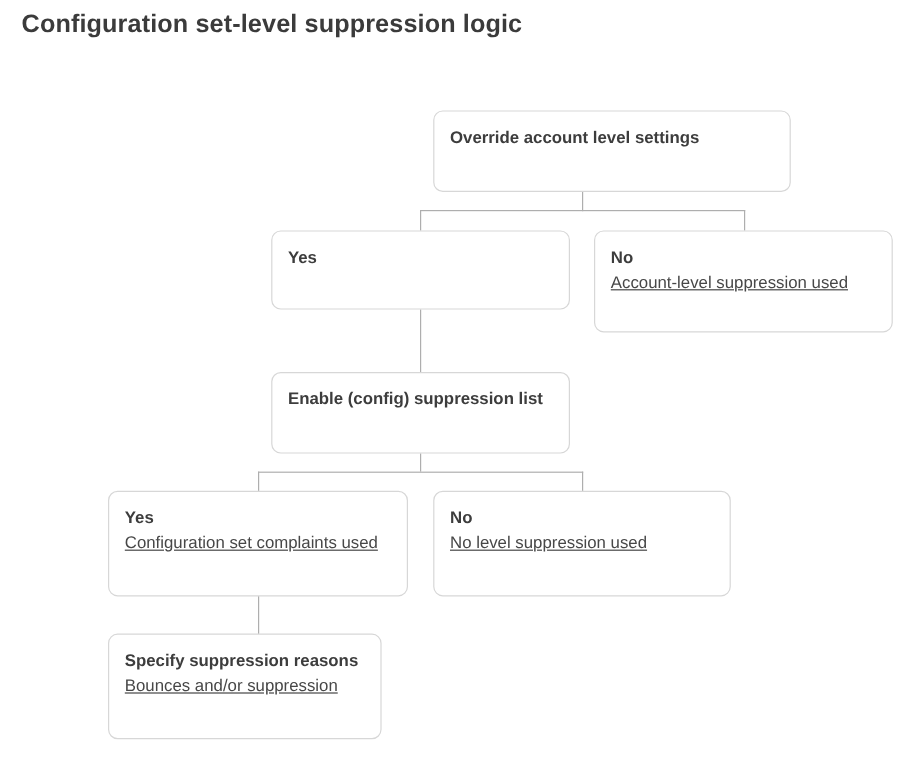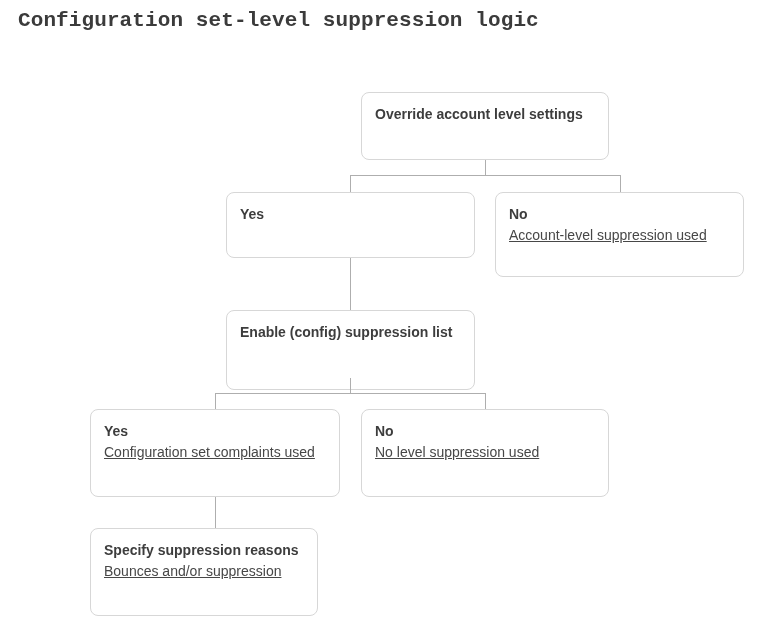--- a/index.html
+++ b/index.html
@@ -17,21 +17,20 @@
     width:762px;height:632px;
     background:var(--bg);
     overflow:hidden;
   }
   .page-title{
     position:absolute;left:18px;top:9px;
     margin:0;
     font-size:21px;font-weight:700;
     letter-spacing:.1px;
     color:var(--heading);
-    font-family:Liberation Mono, monospace;
   }
   .node{
     position:absolute;
     box-sizing:border-box;
     background:#ffffff;
     border:1px solid var(--node-border);
     border-radius:8px;
     padding:11px 13px 13px 13px;
     font-size:14px;line-height:21px;
   }
@@ -53,34 +52,34 @@
   .conn-v{width:1px;}
   .conn-h{height:1px;}
 </style>
 </head>
 <body>
 
 <div class="canvas">
 
   <h1 class="page-title">Configuration set-level suppression logic</h1>
 
-  <div class="node" style="left:361px;top:92px;width:248px;height:68px;">
+  <div class="node" style="left:361px;top:92px;width:298px;height:68px;">
     <div class="node-title">Override account level settings</div>
   </div>
 
   <div class="node" style="left:226px;top:192px;width:249px;height:66px;">
     <div class="node-title">Yes</div>
   </div>
 
   <div class="node" style="left:495px;top:192px;width:249px;height:85px;">
     <div class="node-title">No</div>
     <div class="node-subtitle">Account-level suppression used</div>
   </div>
 
-  <div class="node" style="left:226px;top:310px;width:249px;height:80px;">
+  <div class="node" style="left:226px;top:310px;width:249px;height:68px;">
     <div class="node-title">Enable (config) suppression list</div>
   </div>
 
   <div class="node" style="left:90px;top:409px;width:250px;height:88px;">
     <div class="node-title">Yes</div>
     <div class="node-subtitle">Configuration set complaints used</div>
   </div>
 
   <div class="node" style="left:361px;top:409px;width:248px;height:88px;">
     <div class="node-title">No</div>

